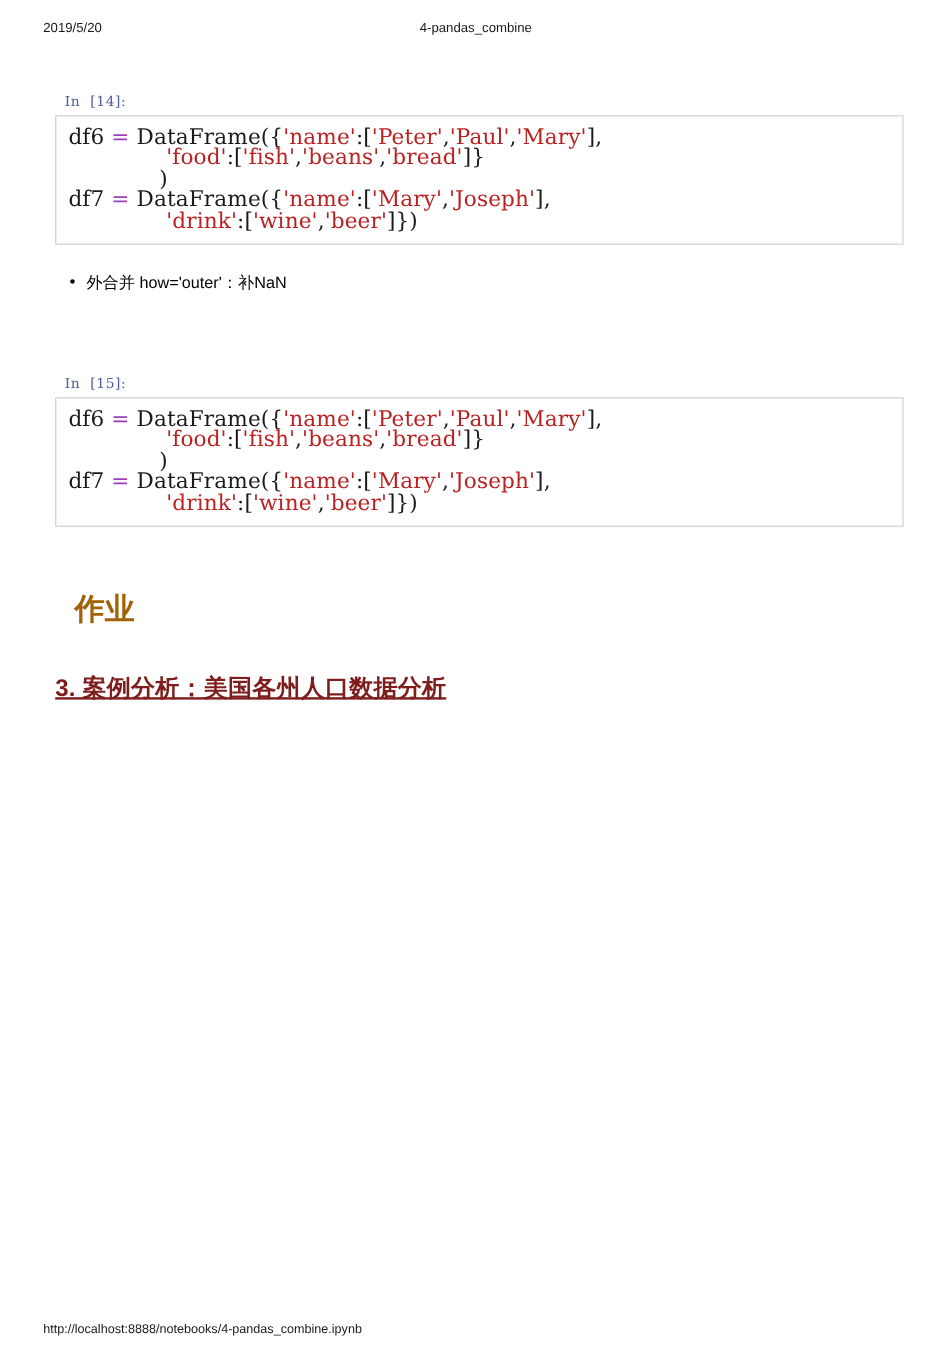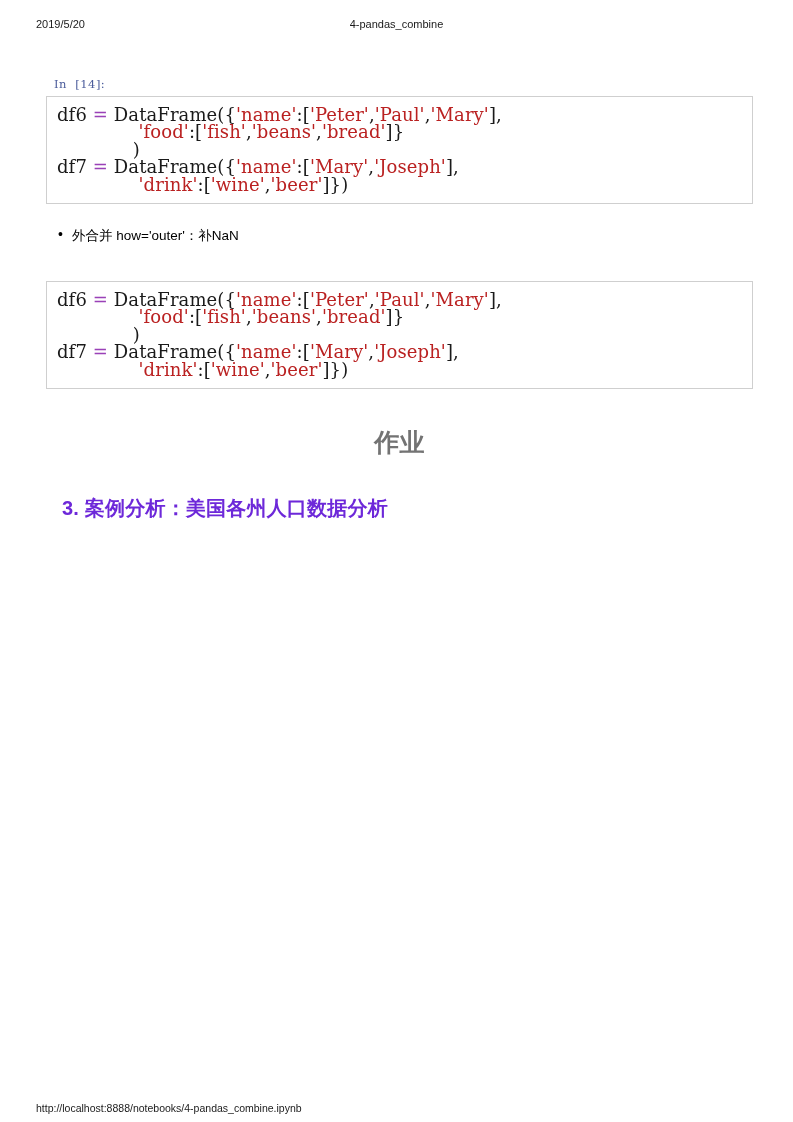--- a/index.html
+++ b/index.html
@@ -105,32 +105,32 @@
     top: -1px;
     font-size: 14px;
     line-height: 19px;
   }
 
   
   .h1-title {
     font-size: 25px;
     font-weight: bold;
     line-height: 30px;
-    margin: 0;
+    margin: 16px;
     letter-spacing: 0.3px;
-    color: #737373;
-    text-align: center;
+    color: #a16207;
   }
   .h2-title {
     font-size: 20px;
     font-weight: bold;
     line-height: 26px;
-    margin: 16px;
+    margin: 0;
     letter-spacing: 0.2px;
-    color: #6d28d9;
+    color: #7f1d1d;
+    text-decoration: underline;
   }
 
   
   .gap-cell1-bullet { height: 22px; }
   .gap-bullet-cell2 { height: 36px; }
   .gap-cell2-h1     { height: 38px; }
   .gap-h1-h2        { height: 22px; }
 
   
   .page-footer {
@@ -184,20 +184,21 @@
 
   <div class="cell">
     <ul class="md-list">
       <li>外合并 how='outer'：补NaN</li>
     </ul>
   </div>
 
   <div class="gap-bullet-cell2"></div>
 
   <div class="cell">
+    <div class="prompt">In  [15]:</div>
     <div class="code-box">
       <div>
           <div class="code-line"><span class="tok-name">df6 </span><span class="tok-op">=</span><span class="tok-name"> DataFrame({</span><span class="tok-str">'name'</span><span class="tok-name">:[</span><span class="tok-str">'Peter'</span><span class="tok-name">,</span><span class="tok-str">'Paul'</span><span class="tok-name">,</span><span class="tok-str">'Mary'</span><span class="tok-name">],</span></div>
           <div class="code-line"><span class="tok-name">              </span><span class="tok-str">'food'</span><span class="tok-name">:[</span><span class="tok-str">'fish'</span><span class="tok-name">,</span><span class="tok-str">'beans'</span><span class="tok-name">,</span><span class="tok-str">'bread'</span><span class="tok-name">]}</span></div>
           <div class="code-line"><span class="tok-name">             )</span></div>
           <div class="code-line"><span class="tok-name">df7 </span><span class="tok-op">=</span><span class="tok-name"> DataFrame({</span><span class="tok-str">'name'</span><span class="tok-name">:[</span><span class="tok-str">'Mary'</span><span class="tok-name">,</span><span class="tok-str">'Joseph'</span><span class="tok-name">],</span></div>
           <div class="code-line"><span class="tok-name">              </span><span class="tok-str">'drink'</span><span class="tok-name">:[</span><span class="tok-str">'wine'</span><span class="tok-name">,</span><span class="tok-str">'beer'</span><span class="tok-name">]})</span></div>
         </div>
     </div>
   </div>

